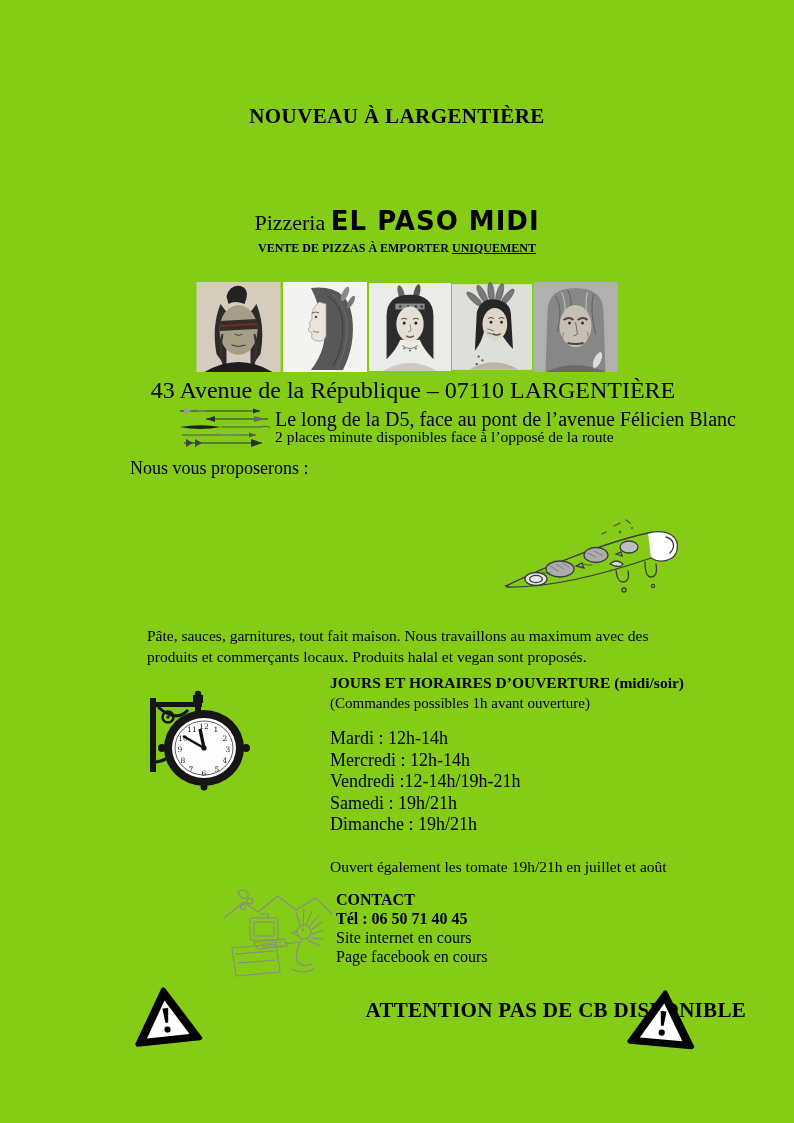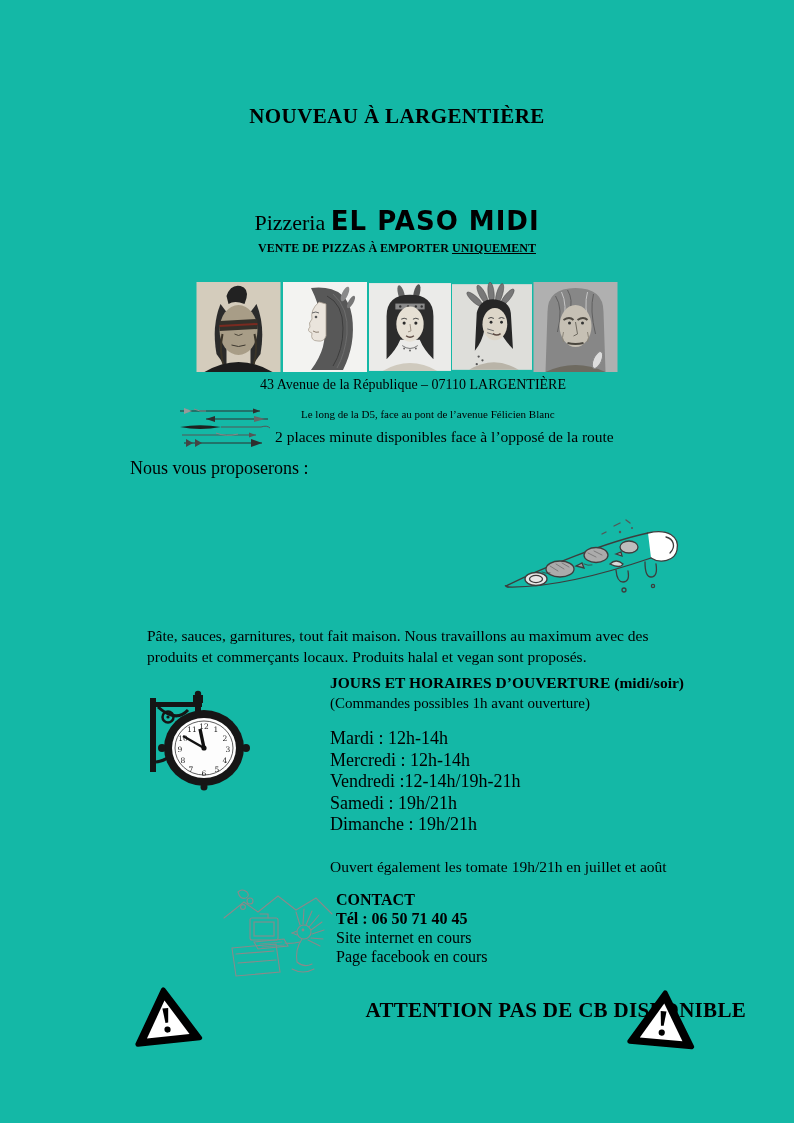--- a/index.html
+++ b/index.html
@@ -1,36 +1,36 @@
 <!DOCTYPE html>
 <html><head>
 <meta charset="utf-8">
 <style>
   html,body{margin:0;padding:0;background:#ffffff;}
   .page{
     position:relative;
     width:794px;height:1123px;
     margin:0 auto;
-    background:#14b8a6;
+    background:#84cc16;
     color:#000;
     font-family:"Liberation Serif", serif;
     overflow:hidden;
   }
   .abs{position:absolute;}
   .center{left:0;right:0;text-align:center;}
   .title{top:104px;font-size:21px;font-weight:bold;letter-spacing:.4px;}
   .date-line{top:151px;font-size:21px;}
   .brand-line{top:206px;font-size:22px;}
   .brand-name{font-family:"DejaVu Sans", sans-serif;font-weight:bold;font-size:26px;letter-spacing:1px;}
   .subtitle{top:241px;font-size:12px;font-weight:bold;}
   .subtitle .u{text-decoration:underline;}
   .portraits{left:196px;top:282px;display:flex;gap:1px;}
   .portraits svg{display:block;}
-  .address{top:377px;font-size:14px;padding-left:32px;}
-  .loc1{left:275px;top:408px;font-size:11px;margin-left:26px;}
+  .address{top:377px;font-size:24px;padding-left:32px;}
+  .loc1{left:275px;top:408px;font-size:20px;}
   .loc2{left:275px;top:428px;font-size:15.5px;}
   .intro{left:130px;top:458px;font-size:18px;}
   .menu{left:130px;top:499px;font-size:18px;font-weight:bold;line-height:22px;}
   .menu div{white-space:nowrap;}
   .menu-note{left:147px;top:625px;width:528px;font-size:15.5px;line-height:21px;}
   .hours-heading{left:330px;top:674px;font-size:15.5px;font-weight:bold;}
   .hours-sub{left:330px;top:695px;font-size:15px;}
   .days{left:330px;top:728px;font-size:18px;line-height:21.5px;}
   .hours-extra{left:330px;top:858px;font-size:15.5px;}
   .contact{left:336px;top:890px;font-size:16px;line-height:19px;}

